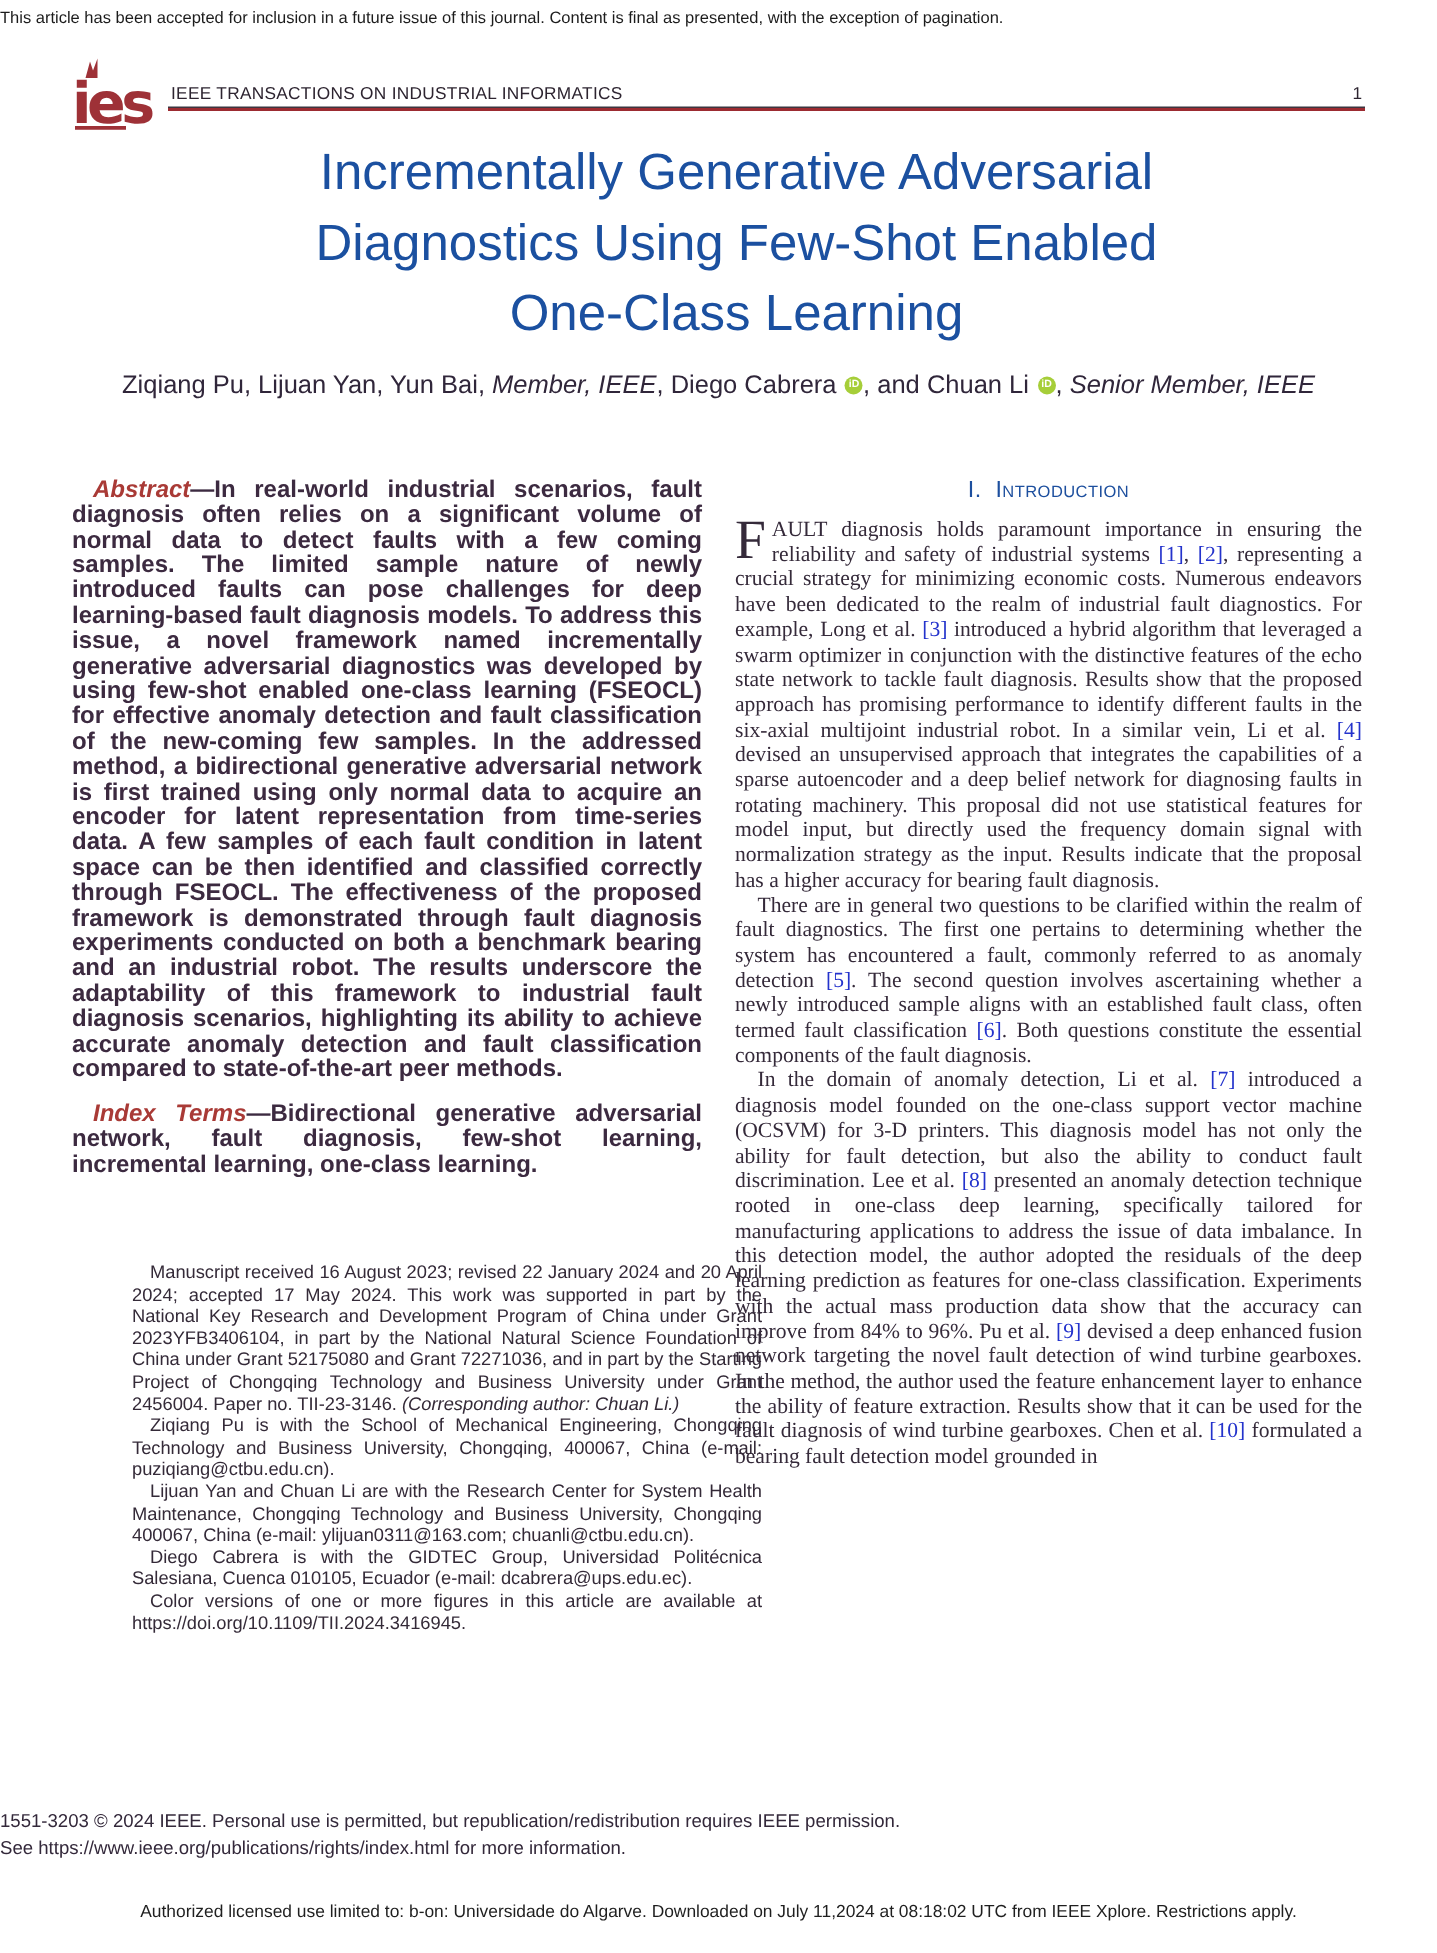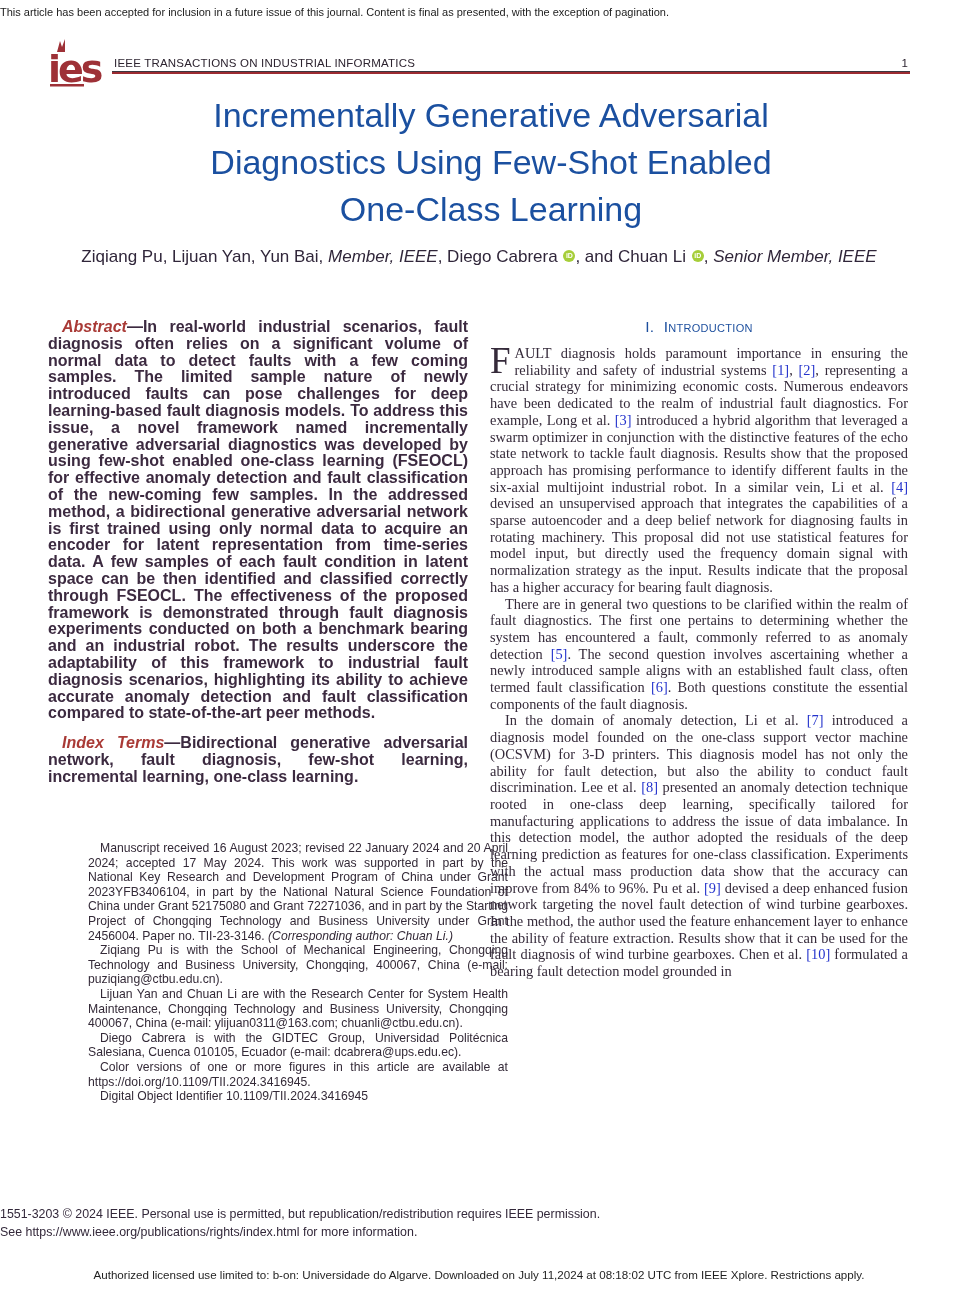--- a/index.html
+++ b/index.html
@@ -83,21 +83,20 @@
     <p><span class="lead">Abstract</span><span>—In real-world industrial scenarios, fault diagnosis often relies on a significant volume of normal data to detect faults with a few coming samples. The limited sample nature of newly introduced faults can pose challenges for deep learning-based fault diagnosis models. To address this issue, a novel framework named incrementally generative adversarial diagnostics was developed by using few-shot enabled one-class learning (FSEOCL) for effective anomaly detection and fault classification of the new-coming few samples. In the addressed method, a bidirectional generative adversarial network is first trained using only normal data to acquire an encoder for latent representation from time-series data. A few samples of each fault condition in latent space can be then identified and classified correctly through FSEOCL. The effectiveness of the proposed framework is demonstrated through fault diagnosis experiments conducted on both a benchmark bearing and an industrial robot. The results underscore the adaptability of this framework to industrial fault diagnosis scenarios, highlighting its ability to achieve accurate anomaly detection and fault classification compared to state-of-the-art peer methods.</span></p>
     <p class="terms"><span class="lead">Index Terms</span><span>—Bidirectional generative adversarial network, fault diagnosis, few-shot learning, incremental learning, one-class learning.</span></p>
   </div>
 
   <div class="fnblock">
     <p><span>Manuscript received 16 August 2023; revised 22 January 2024 and 20 April 2024; accepted 17 May 2024. This work was supported in part by the National Key Research and Development Program of China under Grant 2023YFB3406104, in part by the National Natural Science Foundation of China under Grant 52175080 and Grant 72271036, and in part by the Starting Project of Chongqing Technology and Business University under Grant 2456004. Paper no. TII-23-3146. </span><span class="it">(Corresponding author: Chuan Li.)</span></p>
     <p>Ziqiang Pu is with the School of Mechanical Engineering, Chongqing Technology and Business University, Chongqing, 400067, China (e-mail: puziqiang@ctbu.edu.cn).</p>
     <p>Lijuan Yan and Chuan Li are with the Research Center for System Health Maintenance, Chongqing Technology and Business University, Chongqing 400067, China (e-mail: ylijuan0311@163.com; chuanli@ctbu.edu.cn).</p>
     <p>Diego Cabrera is with the GIDTEC Group, Universidad Politécnica Salesiana, Cuenca 010105, Ecuador (e-mail: dcabrera@ups.edu.ec).</p>
     <p>Color versions of one or more figures in this article are available at https://doi.org/10.1109/TII.2024.3416945.</p>
-    <p>Digital Object Identifier 10.1109/TII.2024.3416945</p>
   </div>
 
   <div class="col-right body">
     <h2 class="sec-head"><span>I.</span>&nbsp;&nbsp;<span class="sc">Introduction</span></h2>
     <p><span class="dropcap">F</span><span>AULT diagnosis holds paramount importance in ensuring the reliability and safety of industrial systems <span class="cite">[1]</span>, <span class="cite">[2]</span>, representing a crucial strategy for minimizing economic costs. Numerous endeavors have been dedicated to the realm of industrial fault diagnostics. For example, Long et al. <span class="cite">[3]</span> introduced a hybrid algorithm that leveraged a swarm optimizer in conjunction with the distinctive features of the echo state network to tackle fault diagnosis. Results show that the proposed approach has promising performance to identify different faults in the six-axial multijoint industrial robot. In a similar vein, Li et al. <span class="cite">[4]</span> devised an unsupervised approach that integrates the capabilities of a sparse autoencoder and a deep belief network for diagnosing faults in rotating machinery. This proposal did not use statistical features for model input, but directly used the frequency domain signal with normalization strategy as the input. Results indicate that the proposal has a higher accuracy for bearing fault diagnosis.</span></p>
     <p class="indent">There are in general two questions to be clarified within the realm of fault diagnostics. The first one pertains to determining whether the system has encountered a fault, commonly referred to as anomaly detection <span class="cite">[5]</span>. The second question involves ascertaining whether a newly introduced sample aligns with an established fault class, often termed fault classification <span class="cite">[6]</span>. Both questions constitute the essential components of the fault diagnosis.</p>
     <p class="indent">In the domain of anomaly detection, Li et al. <span class="cite">[7]</span> introduced a diagnosis model founded on the one-class support vector machine (OCSVM) for 3-D printers. This diagnosis model has not only the ability for fault detection, but also the ability to conduct fault discrimination. Lee et al. <span class="cite">[8]</span> presented an anomaly detection technique rooted in one-class deep learning, specifically tailored for manufacturing applications to address the issue of data imbalance. In this detection model, the author adopted the residuals of the deep learning prediction as features for one-class classification. Experiments with the actual mass production data show that the accuracy can improve from 84% to 96%. Pu et al. <span class="cite">[9]</span> devised a deep enhanced fusion network targeting the novel fault detection of wind turbine gearboxes. In the method, the author used the feature enhancement layer to enhance the ability of feature extraction. Results show that it can be used for the fault diagnosis of wind turbine gearboxes. Chen et al. <span class="cite">[10]</span> formulated a bearing fault detection model grounded in</p>
   </div>
 
   <div class="footer">

